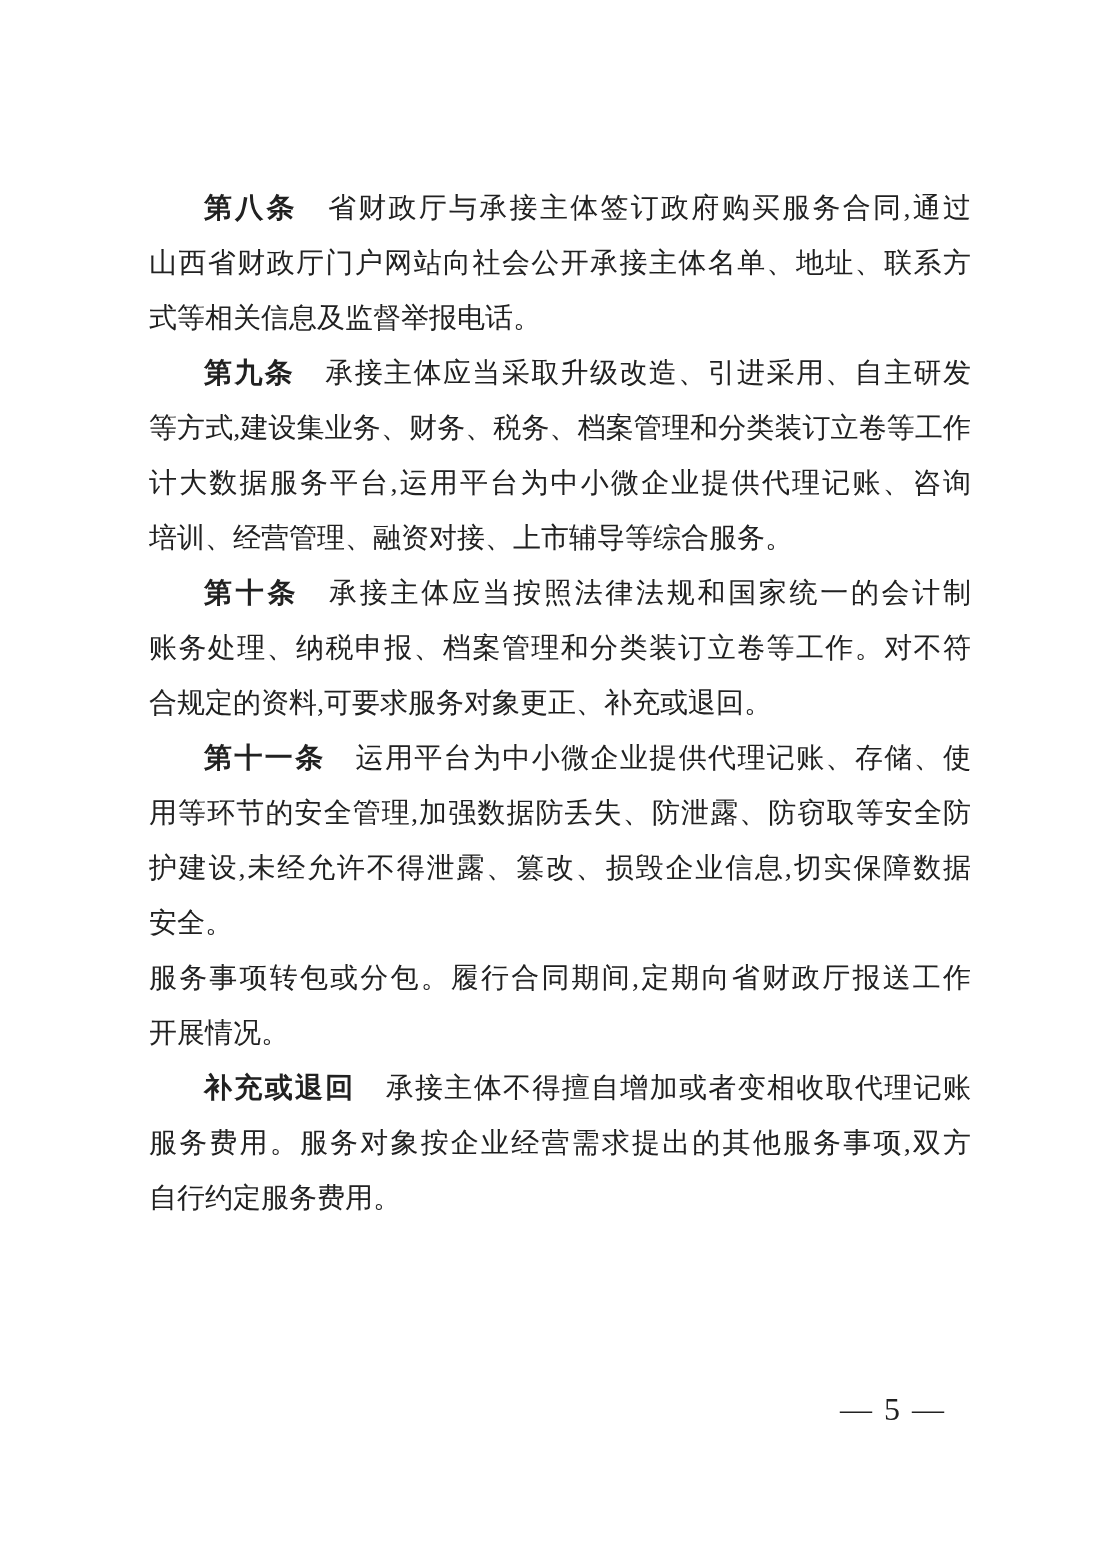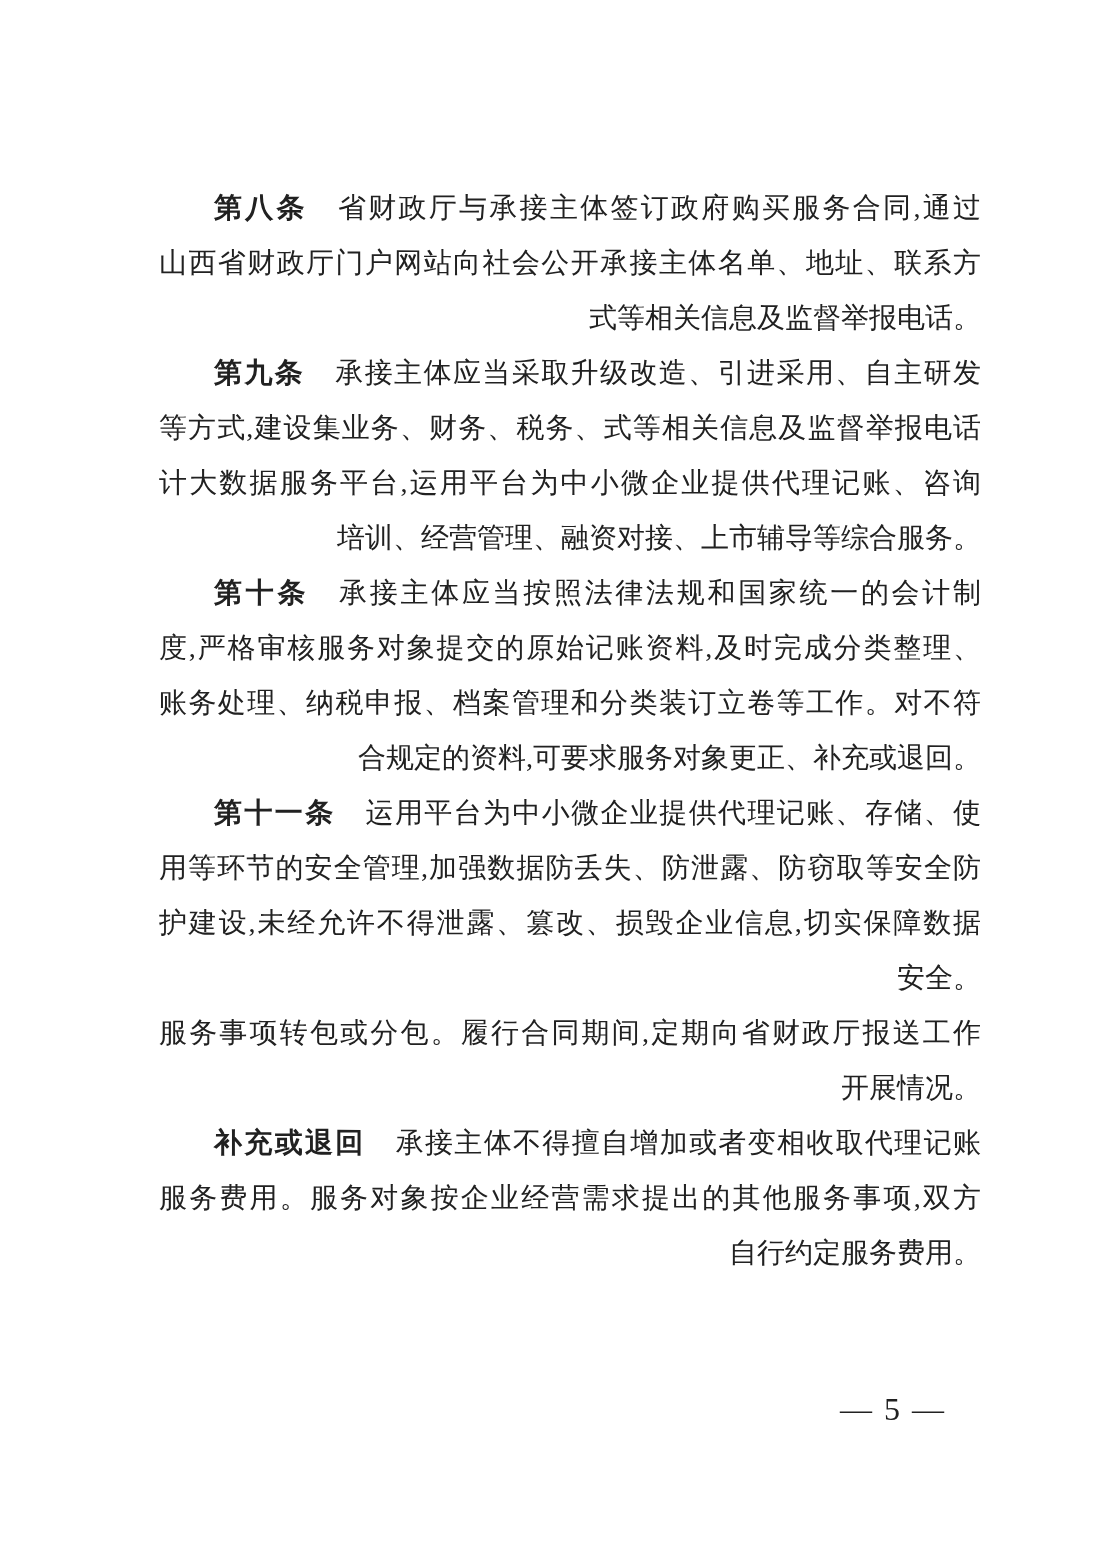--- a/index.html
+++ b/index.html
@@ -11,33 +11,33 @@
     position: relative;
     width: 1102px;
     height: 1559px;
     background: #ffffff;
     overflow: hidden;
     font-family: "Liberation Serif", serif;
     color: #212121;
   }
   .text-block {
     position: absolute;
-    left: 159px;
+    left: 149px;
     top: 180px;
     width: 822px;
   }
   .para {
     margin: 0;
     padding: 0;
   }
   .line {
     font-size: 28px;
     line-height: 55px;
     height: 55px;
-    text-align: right;
+    text-align: left;
     overflow: hidden;
   }
   .line.j {
     text-align: justify;
     text-align-last: justify;
   }
   .line.first {
     text-indent: 55px;
   }
   .num {
@@ -62,27 +62,26 @@
 
 <div class="page">
   <div class="text-block">
       <div class="para">
         <div class="line j first"><span class="num">第八条</span><span>省财政厅与承接主体签订政府购买服务合同,通过</span></div>
         <div class="line j">山西省财政厅门户网站向社会公开承接主体名单、地址、联系方</div>
         <div class="line">式等相关信息及监督举报电话。</div>
       </div>
       <div class="para">
         <div class="line j first"><span class="num">第九条</span><span>承接主体应当采取升级改造、引进采用、自主研发</span></div>
-        <div class="line j">等方式,建设集业务、财务、税务、式等相关信息及监督举报电话</div>
+        <div class="line j">等方式,建设集业务、财务、税务、档案管理和分类装订立卷等工作</div>
         <div class="line j">计大数据服务平台,运用平台为中小微企业提供代理记账、咨询</div>
         <div class="line">培训、经营管理、融资对接、上市辅导等综合服务。</div>
       </div>
       <div class="para">
         <div class="line j first"><span class="num">第十条</span><span>承接主体应当按照法律法规和国家统一的会计制</span></div>
-        <div class="line j">度,严格审核服务对象提交的原始记账资料,及时完成分类整理、</div>
         <div class="line j">账务处理、纳税申报、档案管理和分类装订立卷等工作。对不符</div>
         <div class="line">合规定的资料,可要求服务对象更正、补充或退回。</div>
       </div>
       <div class="para">
         <div class="line j first"><span class="num">第十一条</span><span>运用平台为中小微企业提供代理记账、存储、使</span></div>
         <div class="line j">用等环节的安全管理,加强数据防丢失、防泄露、防窃取等安全防</div>
         <div class="line j">护建设,未经允许不得泄露、篡改、损毁企业信息,切实保障数据</div>
         <div class="line">安全。</div>
       </div>
       <div class="para">

